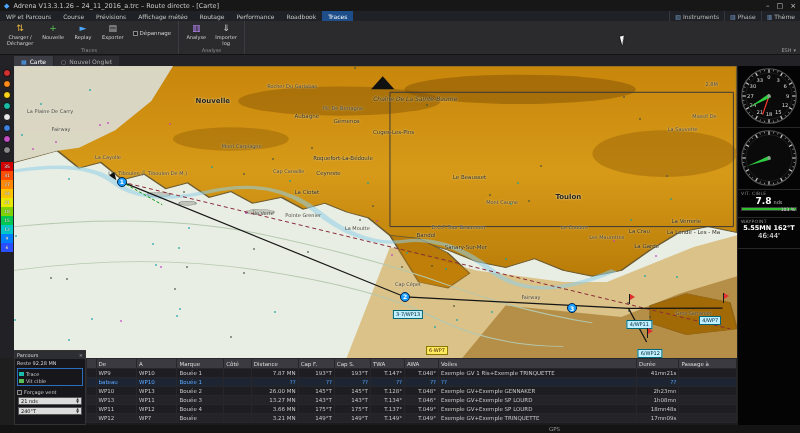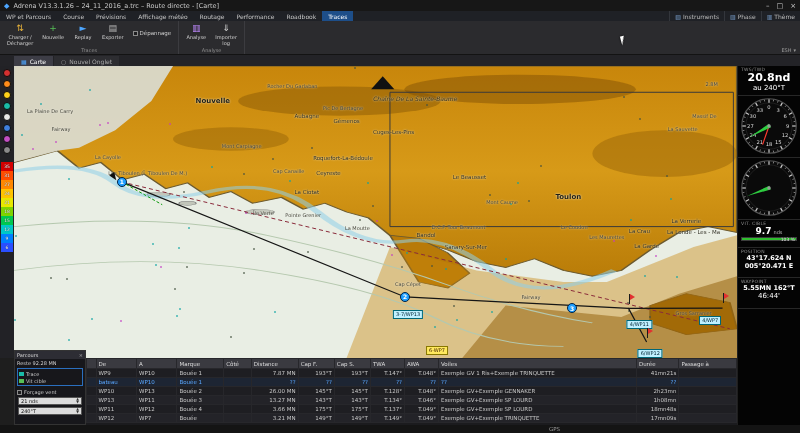--- a/index.html
+++ b/index.html
@@ -400,25 +400,20 @@
         </div>
         <div class="flag" style="left: 98%; top: 81%;">
           <div class="tri"></div>
           <div class="pole"></div>
         </div>
         <div class="boat" style="left: 13.8%; top: 38%;"></div>
       </div>
   </div>
 
   <div class="sidebar">
-    <div class="sbox" style="height:30px">
-      <div class="shead">TWS/TWD</div>
-      <div class="sval">20.8nd</div>
-      <div class="ssub">au 240°T</div>
-    </div>
     <div class="sbox dialbox" style="height:62px">
       <svg id="compassSvg" viewBox="0 0 100 100" width="58" height="58">
           <circle cx="50" cy="50" r="47" fill="#0a0a0a" stroke="#555" stroke-width="2"></circle>
           <circle cx="50" cy="50" r="40" fill="none" stroke="#2e2e2e" stroke-width="1"></circle>
           <line x1="50" y1="10" x2="50" y2="4" stroke="#cfcfcf" stroke-width="2"></line>
           <line x1="57.466871639678004" y1="7.653266620475058" x2="57.9878161726788" y2="4.698843361438428" stroke="#cfcfcf" stroke-width="1"></line>
           <line x1="64.70686616300375" y1="9.593217306205936" x2="65.73292659298076" y2="6.774139443848213" stroke="#cfcfcf" stroke-width="1"></line>
           <line x1="70" y1="15.35898384862245" x2="73" y2="10.162831425915819" stroke="#cfcfcf" stroke-width="2"></line>
           <line x1="77.6398672165212" y1="17.060088945883948" x2="79.5682300455808" y2="14.761955616527011" stroke="#cfcfcf" stroke-width="1"></line>
           <line x1="82.93991105411605" y1="22.360132783478807" x2="85.23804438347298" y2="20.431769954419188" stroke="#cfcfcf" stroke-width="1"></line>
@@ -509,32 +504,27 @@
           <line x1="29.999999999999982" y1="15.358983848622465" x2="26.99999999999998" y2="10.162831425915833" stroke="#cfcfcf" stroke-width="2"></line>
           <line x1="35.29313383699625" y1="9.593217306205936" x2="34.26707340701925" y2="6.774139443848213" stroke="#cfcfcf" stroke-width="1"></line>
           <line x1="42.53312836032195" y1="7.653266620475058" x2="42.01218382732116" y2="4.698843361438435" stroke="#cfcfcf" stroke-width="1"></line>
           <polygon points="50,10 46.5,52 53.5,52" fill="#2ecc40" transform="rotate(250 50 50)"></polygon>
           <circle cx="50" cy="50" r="3" fill="#999"></circle>
         </svg>
     </div>
     <div class="sbox" style="height:28px">
       <div class="shead">VIT. CIBLE</div>
       <div class="targetrow">
-        <span class="sval md">9.7</span>
+        <span class="sval md">7.8</span>
         <span class="tunit">nds</span>
       </div>
       <div class="bar">
         <div class="fill" id="barFill" style="width: 100%;"></div>
         <div class="blabel">103 %</div>
       </div>
-    </div>
-    <div class="sbox" style="height:30px">
-      <div class="shead">POSITION</div>
-      <div class="sline">43°17.624 N</div>
-      <div class="sline">005°20.471 E</div>
     </div>
     <div class="sbox" style="height:31px">
       <div class="shead">WAYPOINT</div>
       <div class="sline">5.55MN 162°T</div>
       <div class="ssub">46:44'</div>
     </div>
   </div>
 
   <div class="bl-panel">
     <div class="bl-head">

